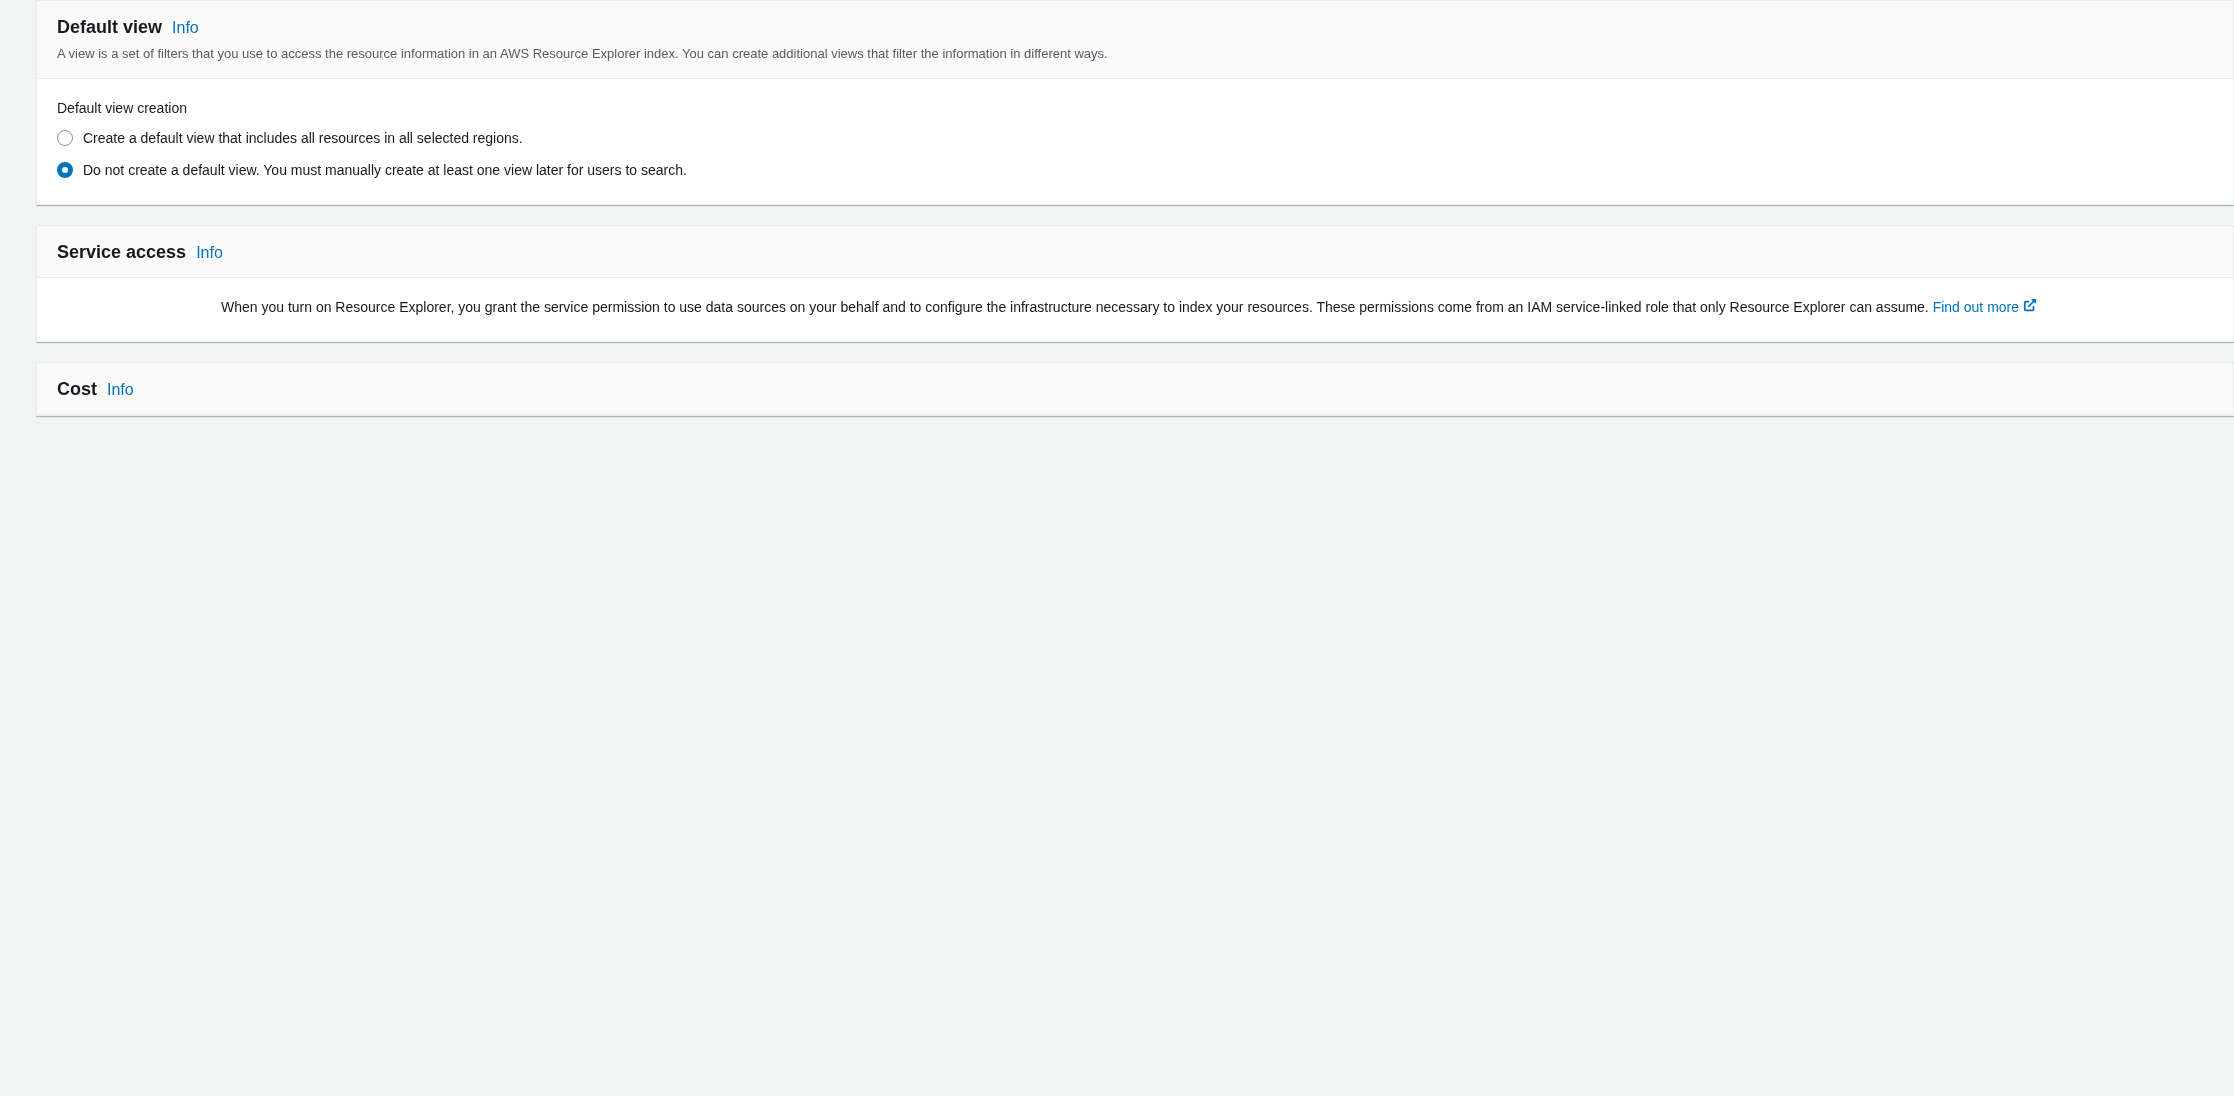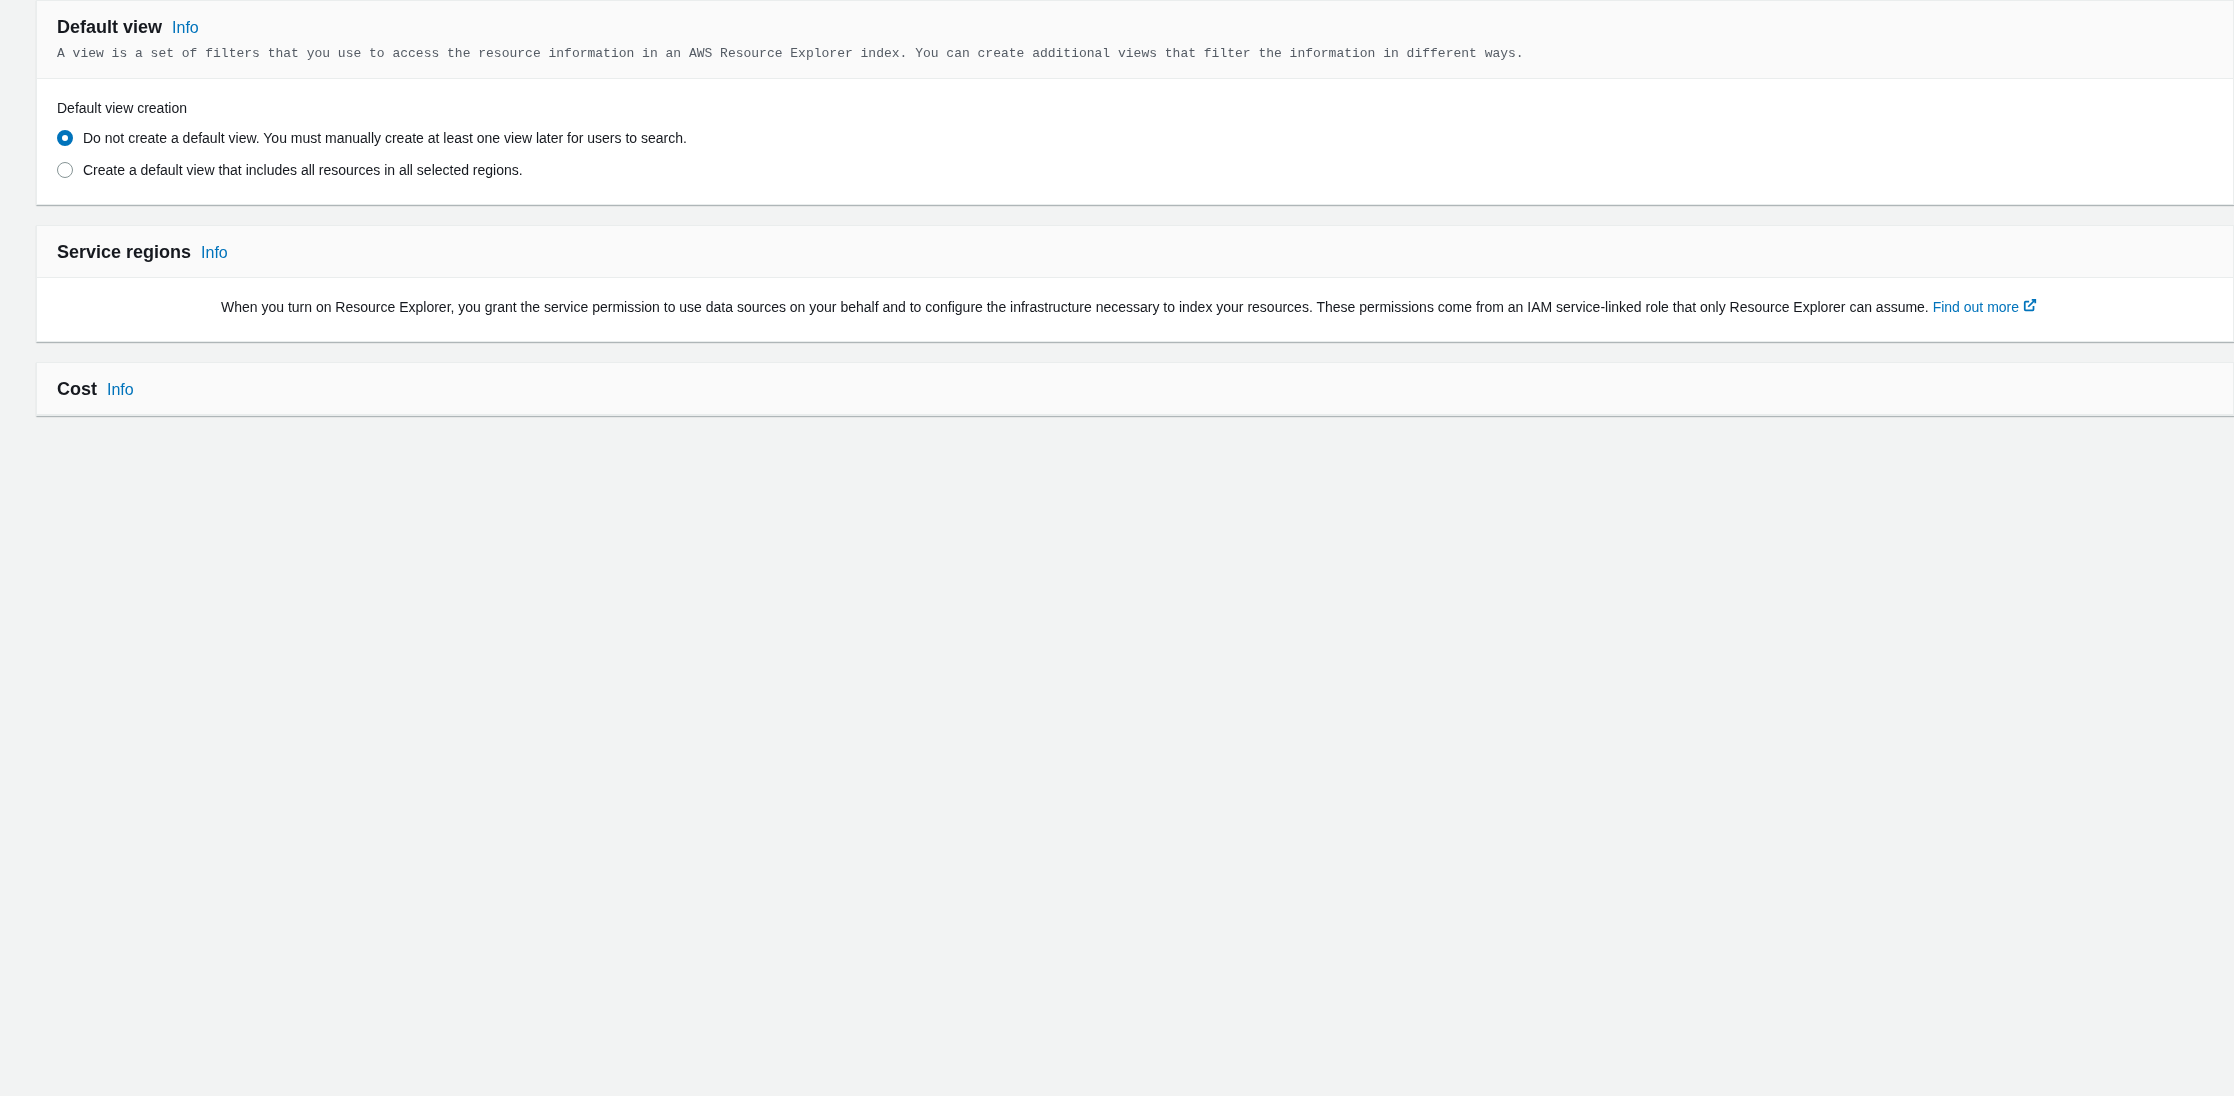--- a/index.html
+++ b/index.html
@@ -46,21 +46,20 @@
       color: #0073bb;
       font-size: 16px;
       font-weight: 400;
       cursor: pointer;
     }
     .panel-description {
       color: #545b64;
       font-size: 13px;
       margin-top: 6px;
       line-height: 1.5;
-      font-family: Liberation Mono, monospace;
     }
     .panel-body {
       padding: 18px 32px 22px 20px;
       font-size: 14px;
       color: #16191f;
       line-height: 1.6;
     }
     .form-label {
       font-size: 14px;
       color: #16191f;
@@ -133,35 +132,35 @@
       <div class="panel-header-row">
         <h2 class="panel-title">Default view</h2>
         <span class="info-link">Info</span>
       </div>
       <p class="panel-description">A view is a set of filters that you use to access the resource information in an AWS Resource Explorer index. You can create additional views that filter the information in different ways.</p>
     </div>
     <div class="panel-body">
       <div class="form-label">Default view creation</div>
       <div class="radio-group">
         <label class="radio-row">
+          <span class="radio-circle"></span>
+          <span class="radio-label">Create a default view that includes all resources in all selected regions.</span>
+        </label>
+        <label class="radio-row">
           <span class="radio-circle selected"></span>
           <span class="radio-label">Do not create a default view. You must manually create at least one view later for users to search.</span>
-        </label>
-        <label class="radio-row">
-          <span class="radio-circle"></span>
-          <span class="radio-label">Create a default view that includes all resources in all selected regions.</span>
         </label>
       </div>
     </div>
   </div>
 
   <div class="panel">
     <div class="panel-header">
       <div class="panel-header-row">
-        <h2 class="panel-title">Service regions</h2>
+        <h2 class="panel-title">Service access</h2>
         <span class="info-link">Info</span>
       </div>
     </div>
     <div class="panel-body">
       <p class="body-text">
         <span>When you turn on Resource Explorer, you grant the service permission to use data sources on your behalf and to configure the infrastructure necessary to index your resources. These permissions come from an IAM service-linked role that only Resource Explorer can assume. </span><a class="link"><span>Find out more</span><span class="ext-icon"><svg viewBox="0 0 16 16">
                 <path d="M10 2h4v4"></path>
                 <path d="M6 10L14 2"></path>
                 <path d="M12 9v4a1 1 0 0 1-1 1H3a1 1 0 0 1-1-1V5a1 1 0 0 1 1-1h4"></path>
               </svg></span></a>

